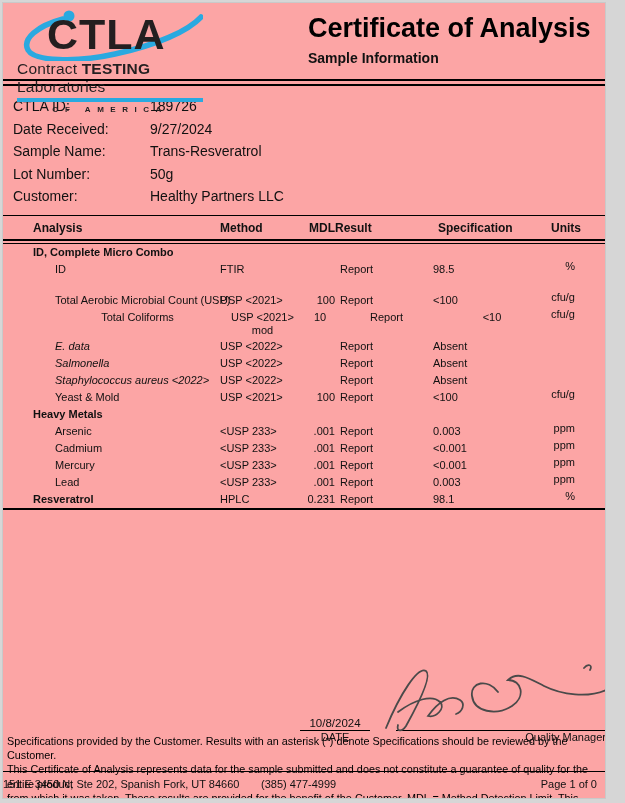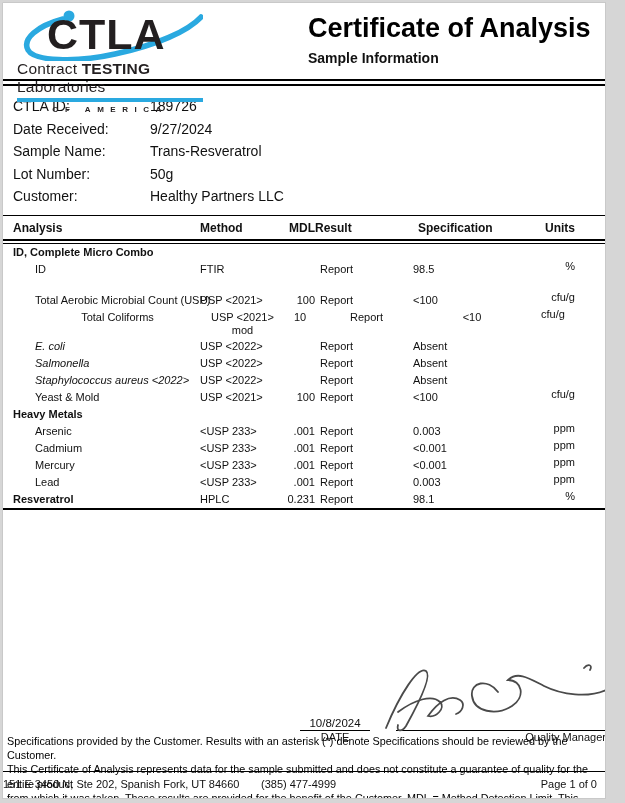--- a/index.html
+++ b/index.html
@@ -6,21 +6,21 @@
   body{
     width:625px;height:803px;position:relative;
     background:#d6d6d6;
     font-family:"Liberation Sans", sans-serif;
     color:#111;
     border-radius:8px;
     overflow:hidden;
   }
   .page{
     position:absolute;left:2px;top:2px;right:19px;bottom:4px;
-    background:#ffffff;border:1px solid #c9c9c9;
+    background:#fca5a5;border:1px solid #c9c9c9;
     overflow:hidden;
   }
   
   .header{position:relative;height:76px;}
   .logo{position:absolute;left:14px;top:6px;width:186px;}
   .logo-word-wrap{position:relative;height:50px;}
   .logo-word{
     position:relative;z-index:2;margin-left:30px;
     font-size:43px;font-weight:bold;letter-spacing:1px;color:#231f20;line-height:50px;
   }
@@ -34,21 +34,21 @@
   .doc-subtitle{font-size:14px;font-weight:bold;margin-top:6px;}
   .rule-double{height:7px;border-top:2.5px solid #000;border-bottom:2.5px solid #000;box-sizing:border-box;}
   .rule{border-top:1.5px solid #000;}
   .rule-thickthin{height:5px;border-top:2.5px solid #000;border-bottom:1px solid #000;box-sizing:border-box;}
   .rule-thick{border-top:2.5px solid #000;}
   
   .sample-info{padding-top:9px;padding-bottom:7px;}
   .info-row{display:flex;line-height:22.5px;font-size:14px;gap:32px;}
   .info-label{width:105px;padding-left:10px;flex:none;}
   
-  .trow{display:grid;grid-template-columns:197px 85px 30px 98px 118px 1fr;font-size:11px;line-height:17px;align-items:start;}
+  .trow{display:grid;grid-template-columns:197px 85px 30px 98px 118px 1fr;font-size:11px;line-height:17px;align-items:start;padding-left:20px;}
   .thead{font-size:12px;font-weight:bold;line-height:21px;padding-top:2px;}
   .cell{overflow:visible;white-space:nowrap;}
   .c-analysis{padding-left:10px;}
   .c-analysis.indent{padding-left:32px;}
   .c-mdl{text-align:right;}
   .c-spec{padding-left:5px;}
   .c-result{padding-left:0;}
   .c-units{text-align:right;padding-right:30px;position:relative;top:-3px;}
   .thead .c-units{top:0;}
   .group .c-analysis{font-weight:bold;}
@@ -165,21 +165,21 @@
       </div>
       <div class="trow row-2line">
         <div class="cell c-analysis indent">Total Coliforms</div>
         <div class="cell c-method">USP &lt;2021&gt;<span class="m2">mod</span></div>
         <div class="cell c-mdl">10</div>
         <div class="cell c-spec">Report</div>
         <div class="cell c-result">&lt;10</div>
         <div class="cell c-units">cfu/g</div>
       </div>
       <div class="trow italic">
-        <div class="cell c-analysis indent">E. coli</div>
+        <div class="cell c-analysis indent">E. data</div>
         <div class="cell c-method">USP &lt;2022&gt;</div>
         <div class="cell c-mdl"></div>
         <div class="cell c-spec">Report</div>
         <div class="cell c-result">Absent</div>
         <div class="cell c-units"></div>
       </div>
       <div class="trow italic">
         <div class="cell c-analysis indent">Salmonella</div>
         <div class="cell c-method">USP &lt;2022&gt;</div>
         <div class="cell c-mdl"></div>

